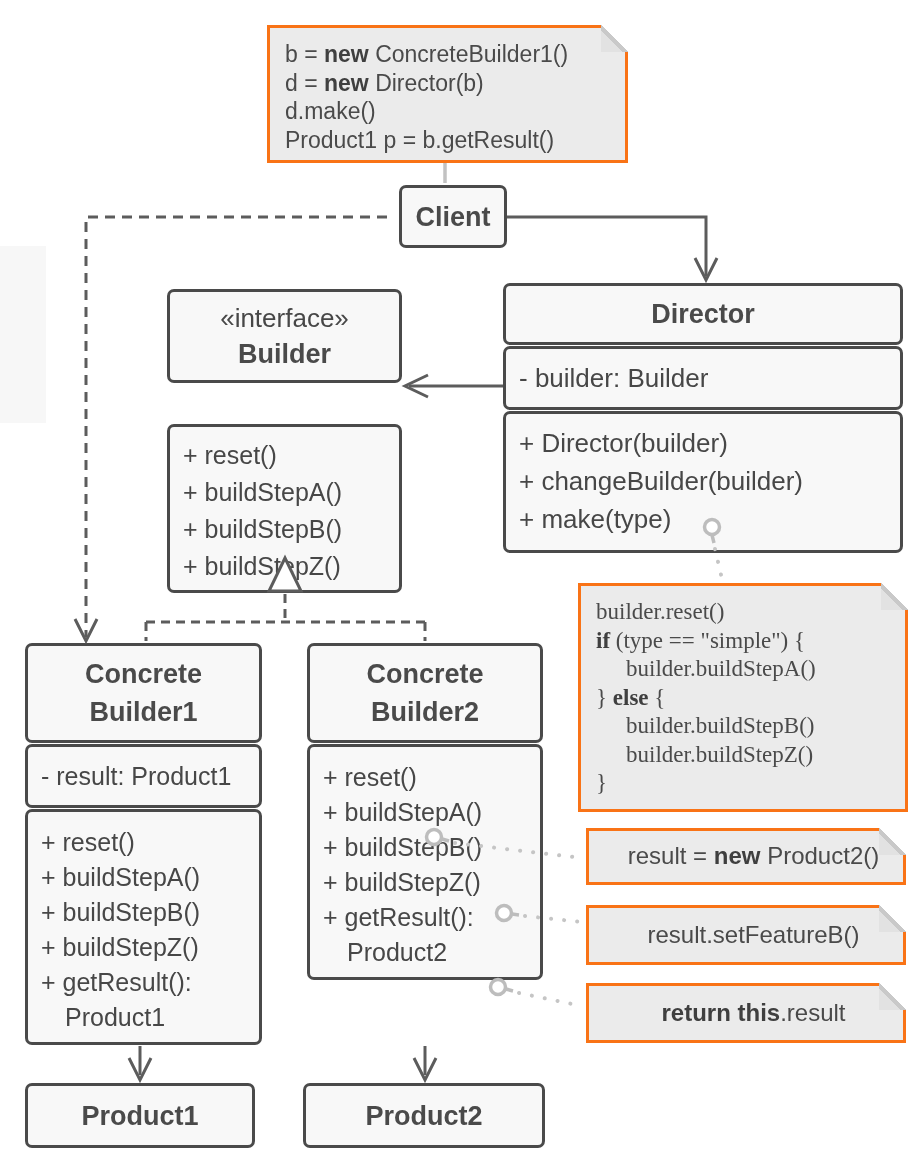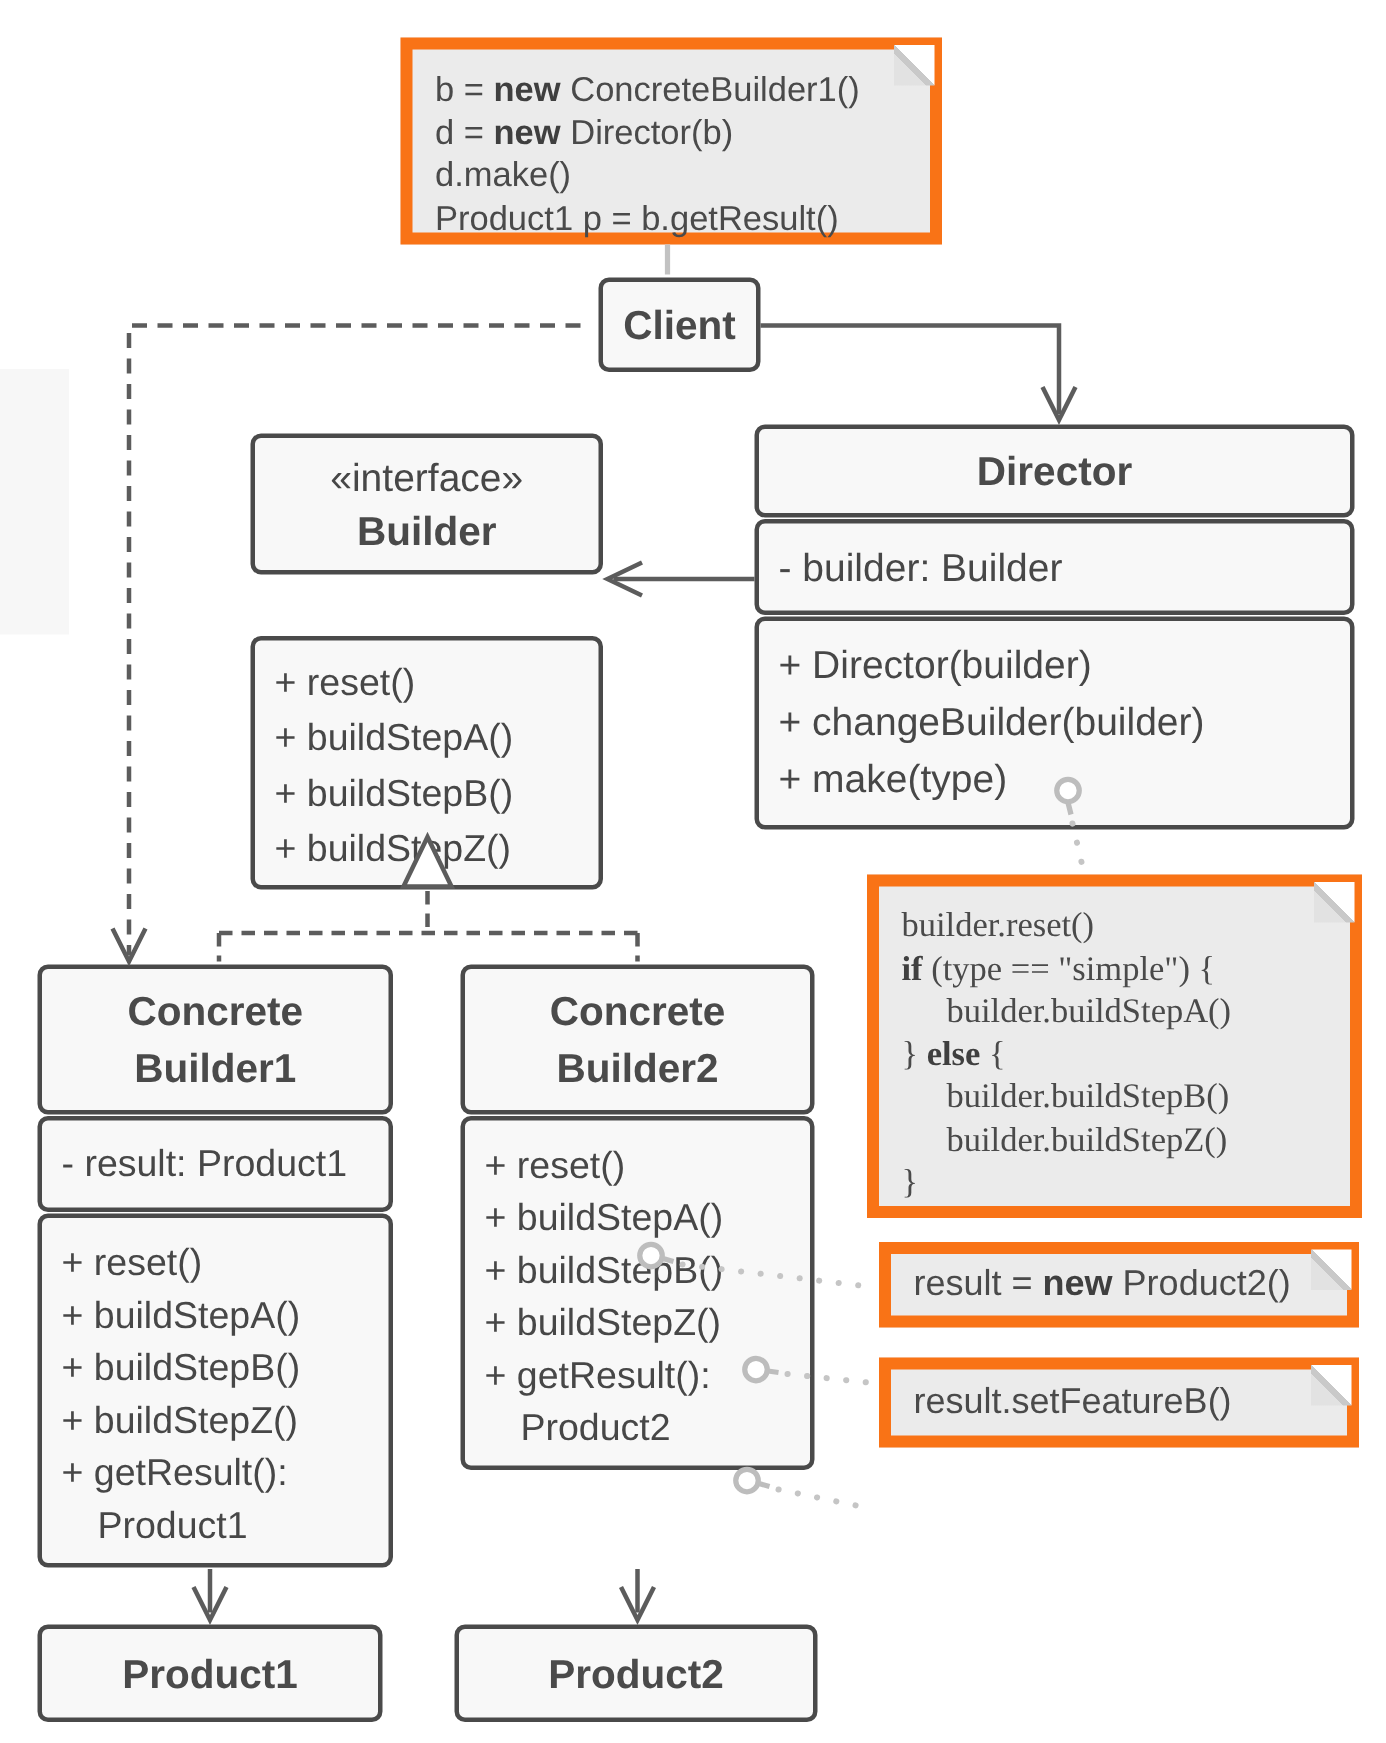--- a/index.html
+++ b/index.html
@@ -27,30 +27,30 @@
   .builder-members .member-line  { line-height:37px; }
   .cb-members .member-line       { line-height:35px; }
   .attr-compartment {
     display:flex; align-items:center; padding-left:13px;
     font-size:25px; white-space:nowrap;
   }
   .indent { padding-left:24px; }
   
   .note {
     position:absolute; box-sizing:border-box;
-    background:#ebebeb; border:8px solid #f97316;
+    background:#ebebeb; border:3px solid #f97316;
     font-size:23px; line-height:28.5px; color:#4a4a4a;
   }
   .note .fold {
     position:absolute; top:-3px; right:-3px; width:27px; height:27px;
     background:linear-gradient(to bottom left,
       #ffffff 0 49%, #c9c9c9 49% 60%, #e2e2e2 60% 100%);
   }
   .note-pad { padding:12px 8px 0 15px; }
-  .note-center { display:flex; align-items:center; padding-left:15px; font-size:24px; }
+  .note-center { display:flex; align-items:center; padding-left:15px; font-size:24px;justify-content:center; }
   .code-line { white-space:nowrap; }
   .code-indent { padding-left:30px; }
   b { color:#3f3f3f; }
   
   #connector-layer { position:absolute; left:0; top:0; z-index:5; pointer-events:none; }
   .bg-artifact {
     position:absolute; left:0; top:246px; width:46px; height:177px;
     background:#f7f7f7;
   }
 </style>
@@ -162,20 +162,24 @@
   </div>
 
   <div class="note note-center" style="left:586px; top:828px; width:320px; height:57px;">
     <div class="fold"></div>
     <div class="code-line"><span>result = </span><b>new</b><span> Product2()</span></div>
   </div>
   <div class="note note-center" style="left:586px; top:905px; width:320px; height:60px;">
     <div class="fold"></div>
     <div class="code-line">result.setFeatureB()</div>
   </div>
+  <div class="note note-center" style="left:586px; top:983px; width:320px; height:60px;">
+    <div class="fold"></div>
+    <div class="code-line"><span></span><b>return this</b><span>.result</span></div>
+  </div>
 
   <svg id="connector-layer" width="924" height="1162" viewBox="0 0 924 1162">
 
     <path d="M445,163 L445,183" stroke="#c2c2c2" stroke-width="3.5" fill="none"></path>
 
     <path d="M507,217 L706,217 L706,276" stroke="#5c5c5c" stroke-width="3" fill="none"></path>
     <polyline points="695,258 706,280 717,258" stroke="#5c5c5c" stroke-width="3" fill="none"></polyline>
 
     <path d="M387,217 L86,217 L86,637" stroke="#5c5c5c" stroke-width="3" fill="none" stroke-dasharray="10 7"></path>
     <polyline points="75,619 86,641 97,619" stroke="#5c5c5c" stroke-width="3" fill="none"></polyline>

